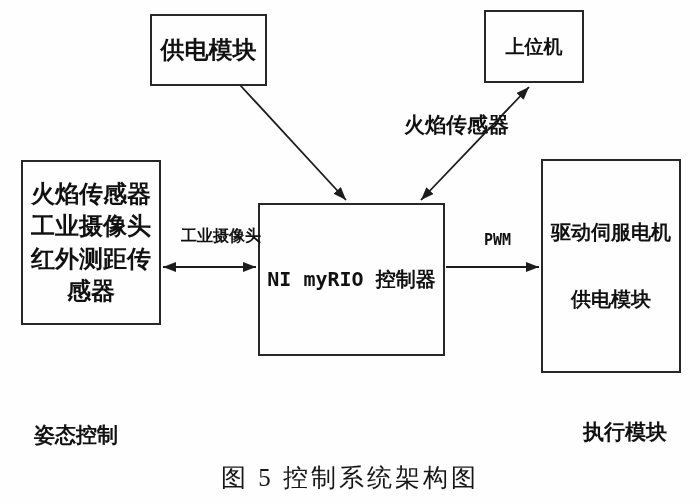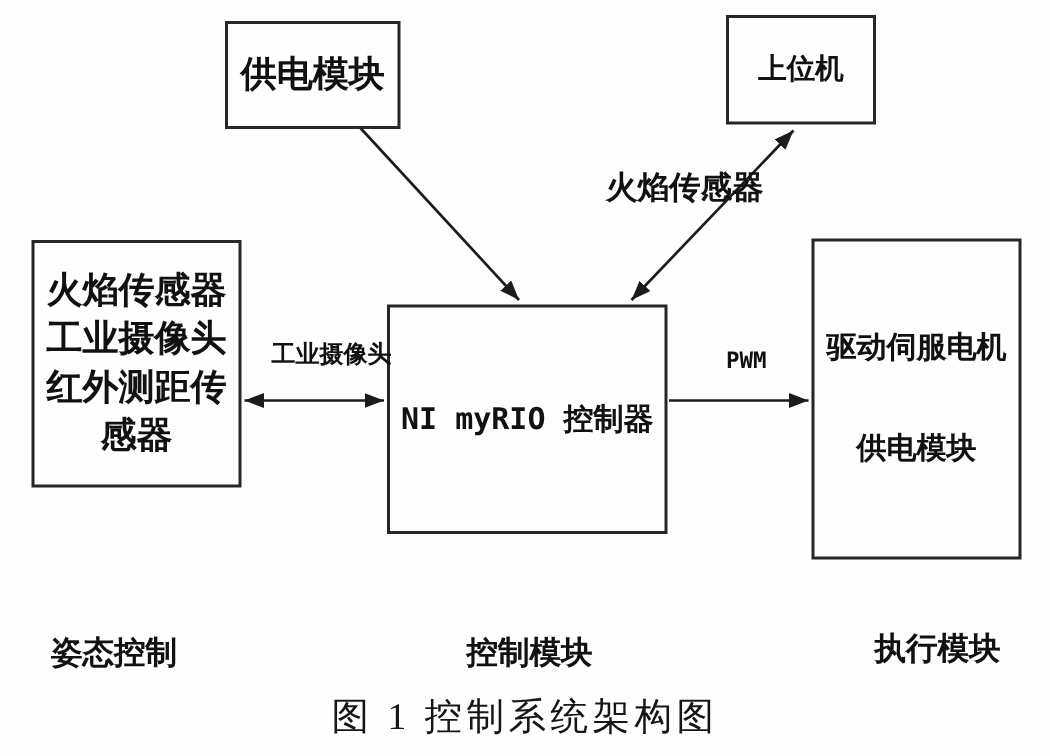--- a/index.html
+++ b/index.html
@@ -123,19 +123,18 @@
   </div>
 
   <div class="edge-label" id="wireless-label">火焰传感器</div>
 
   <div class="edge-label" id="attitude-label">工业摄像头</div>
 
   <div class="edge-label" id="pwm-label">PWM</div>
 
   <div class="module-label" id="module-label-sensor">姿态控制</div>
 
-  <div class="module-label" id="module-label-control">控制模块</div>
 
   <div class="module-label" id="module-label-execution">执行模块</div>
 
-  <div id="figure-caption">图 1 控制系统架构图</div>
+  <div id="figure-caption">图 5 控制系统架构图</div>
 
 </div>
 
 </body></html>

